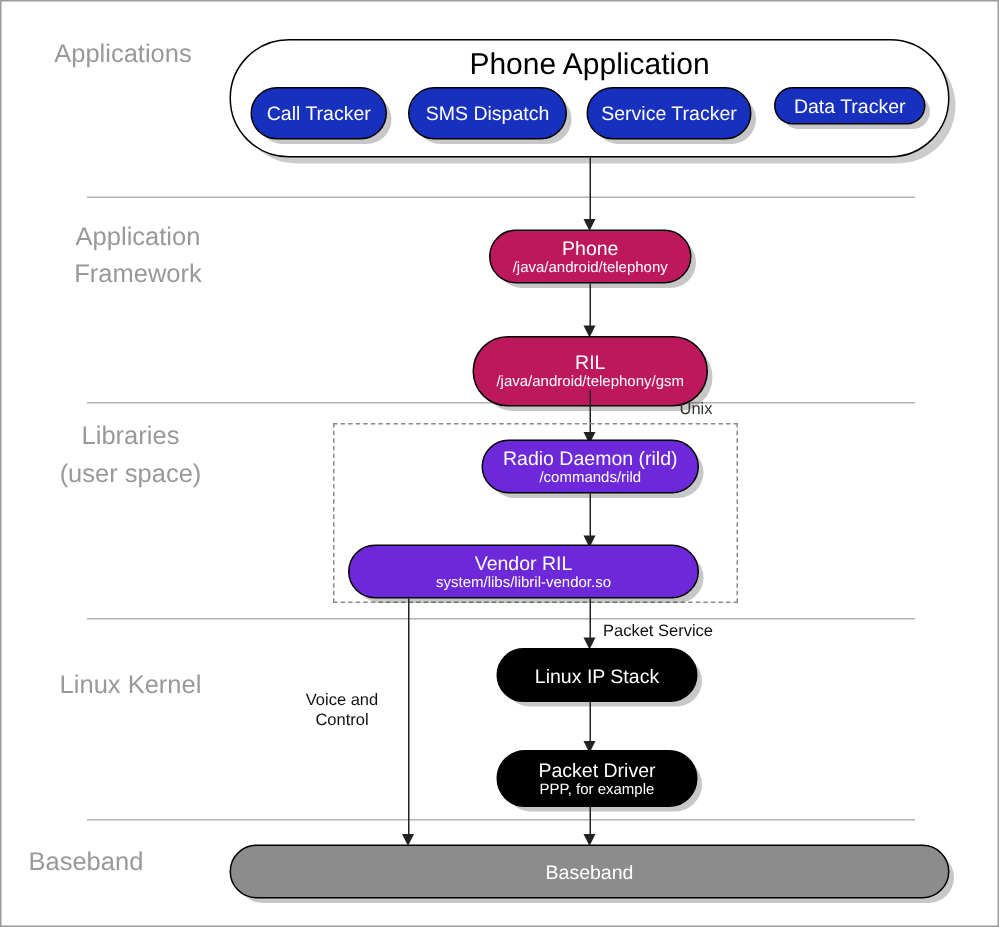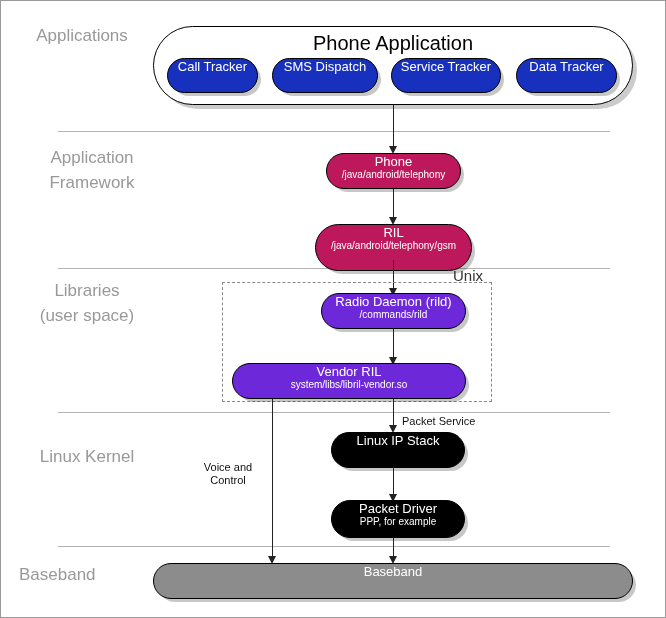--- a/index.html
+++ b/index.html
@@ -43,20 +43,21 @@
   }
 
   
   .node {
     position: absolute;
     box-sizing: border-box;
     border-radius: 999px;
     display: flex;
     flex-direction: column;
     align-items: center;
+    justify-content: center;
     text-align: center;
     color: #ffffff;
     border: 1px solid #000000;
     box-shadow: 4px 4px 0 -1px rgba(0,0,0,0.22);
   }
   .node .t1 {
     font-size: 13px;
     line-height: 15px;
     white-space: nowrap;
   }
@@ -101,21 +102,21 @@
     top: 281px;
     width: 270px;
     height: 120px;
     border: 1.5px dashed #8a8a8a;
     box-sizing: border-box;
   }
   #unix-label {
     position: absolute;
     left: 452px;
     top: 266px;
-    font-size: 15px;
+    font-size: 11px;
     color: #333333;
   }
 
   
   .vline {
     position: absolute;
     width: 1.4px;
     background: #222222;
   }
   .arrowhead {
@@ -161,21 +162,21 @@
 
   <div class="node blue-bright" style="left:166px; top:57px; width:91px; height:35px;">
     <div class="t1">Call Tracker</div>
   </div>
   <div class="node blue-bright" style="left:271px; top:57px; width:106px; height:35px;">
     <div class="t1">SMS Dispatch</div>
   </div>
   <div class="node blue-bright" style="left:390px; top:57px; width:110px; height:35px;">
     <div class="t1">Service Tracker</div>
   </div>
-  <div class="node blue-bright" style="left:515px; top:57px; width:101px; height:35px;">
+  <div class="node blue-bright" style="left:515px; top:57px; width:101px; height:25px;">
     <div class="t1">Data Tracker</div>
   </div>
 
   <div class="vline" style="left:392px; top:104px; height:44px;"></div>
   <div class="arrowhead" style="left:388px; top:145px;"></div>
 
   <div class="node blue-dark" style="left:325px; top:152px; width:135px; height:36px;">
     <div class="t1">Phone</div>
     <div class="t2">/java/android/telephony</div>
   </div>

